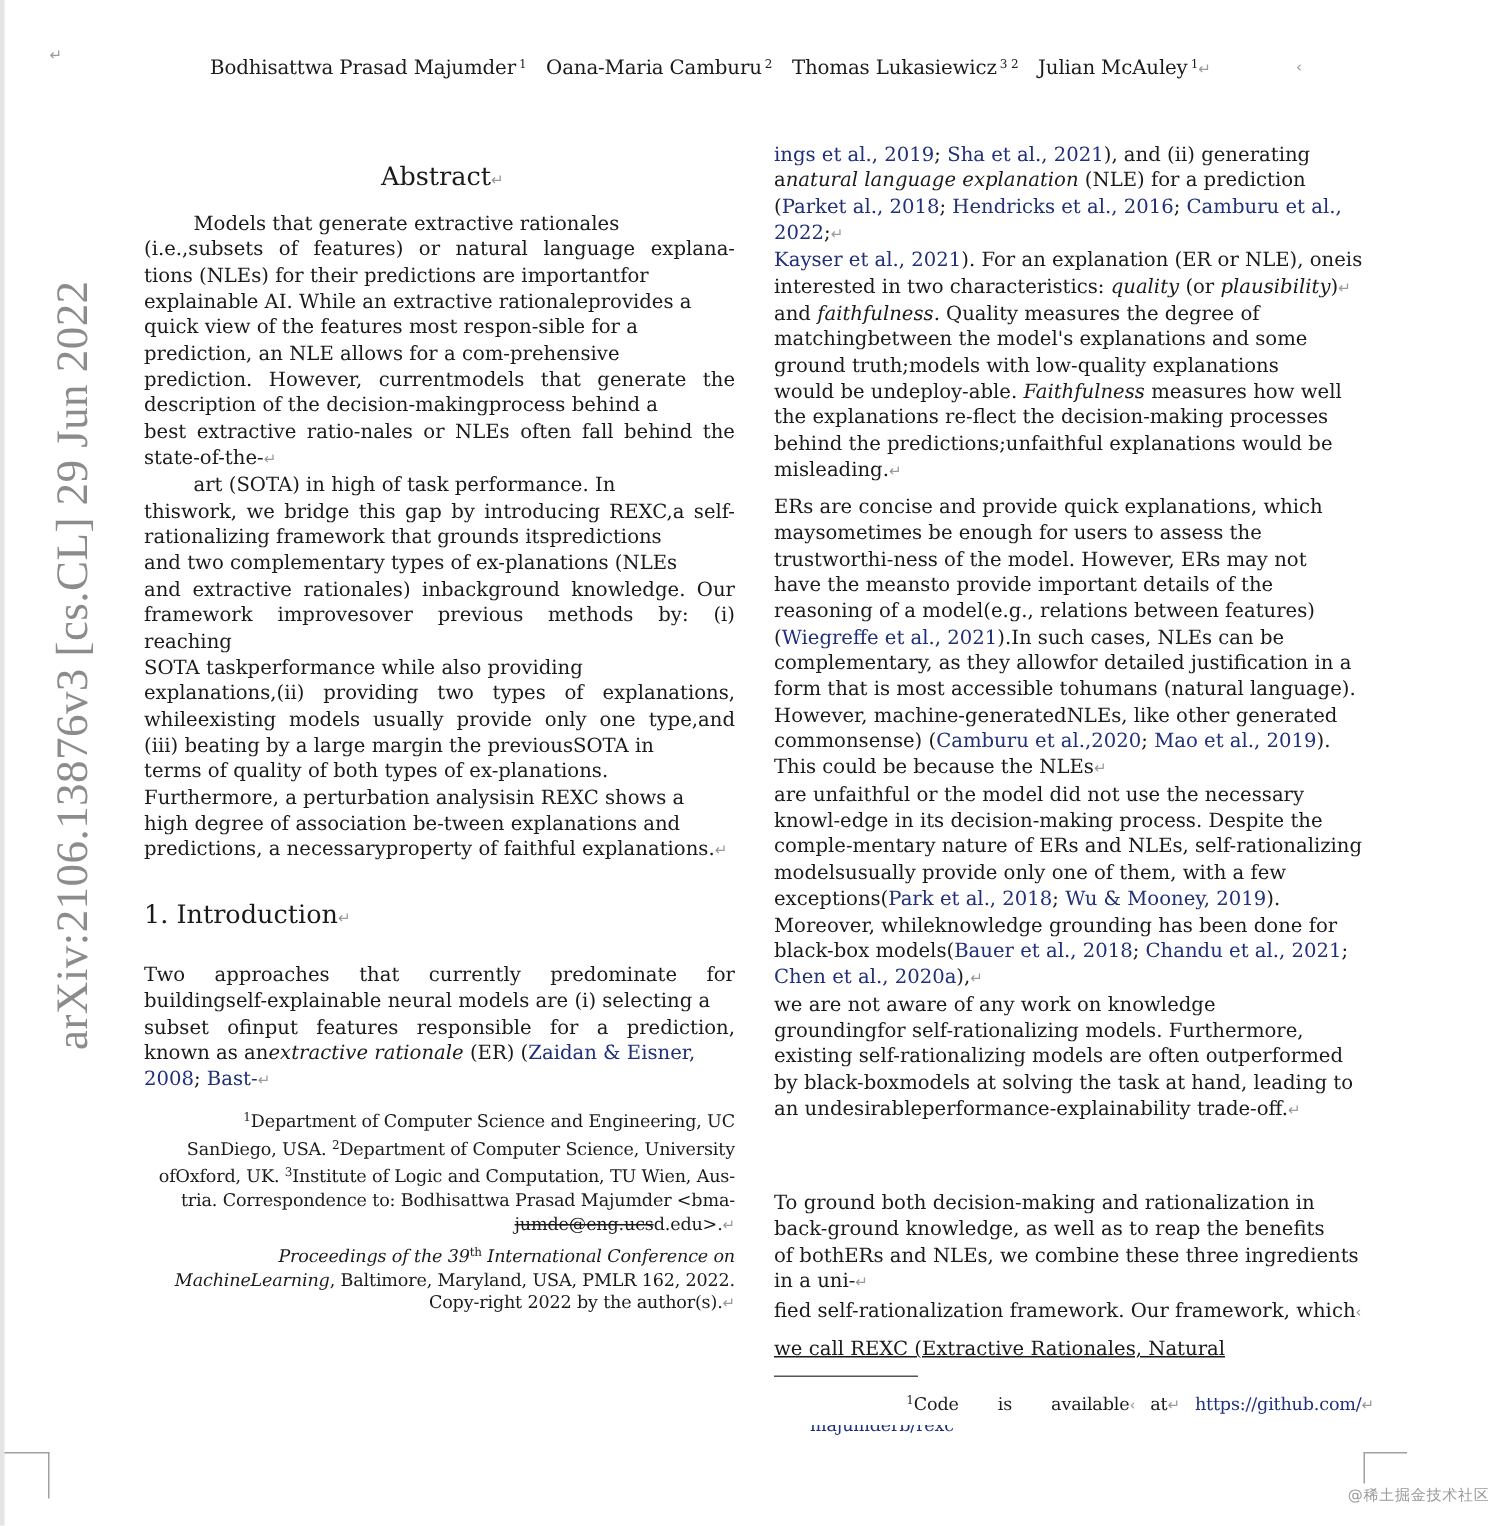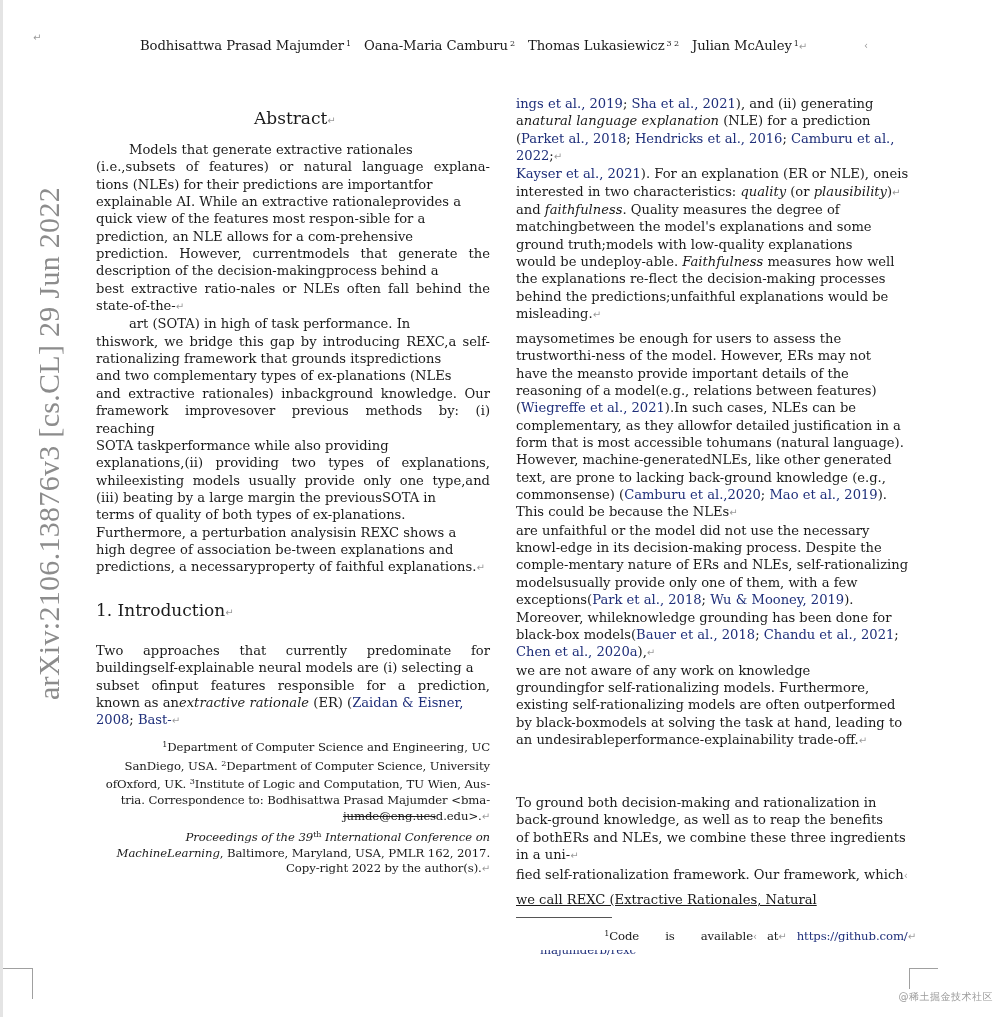--- a/index.html
+++ b/index.html
@@ -97,50 +97,50 @@
 <div class="col col-left footnote" style="top:737px;">
   <span class="line" style="padding-left:20px;"><sup>1</sup><span>Department of Computer Science and Engineering, UC</span></span>
   <span class="line"><span>SanDiego, USA. </span><sup>2</sup><span>Department of Computer Science, University</span></span>
   <span class="line"><span>ofOxford, UK. </span><sup>3</sup><span>Institute of Logic and Computation, TU Wien, Aus-</span></span>
   <span class="line">tria.  Correspondence to:  Bodhisattwa Prasad Majumder &lt;bma-</span>
   <span class="line"><span class="strike">jumde@eng.ucs</span><span>d.edu&gt;.</span><span class="pm">↵</span></span>
 </div>
 
 <div class="col col-left footnote" style="top:827px;">
   <span class="line"><em>Proceedings of the 39</em><sup>th</sup><em> International Conference on</em></span>
-  <span class="line"><em>MachineLearning</em><span>, Baltimore, Maryland, USA, PMLR 162, 2017.</span></span>
+  <span class="line"><em>MachineLearning</em><span>, Baltimore, Maryland, USA, PMLR 162, 2022.</span></span>
   <span class="line"><span>Copy-right 2022 by the author(s).</span><span class="pm">↵</span></span>
 </div>
 
 <div class="col col-right" style="top:95px;">
   <span class="line"><span class="cite">ings et al., 2019</span><span>; </span><span class="cite">Sha et al., 2021</span><span>), and (ii) generating</span></span>
   <span class="line"><span>a</span><em>natural language explanation</em><span> (NLE) for a prediction</span></span>
   <span class="line"><span>(</span><span class="cite">Parket al., 2018</span>; <span class="cite">Hendricks et al., 2016</span>; <span class="cite">Camburu et al.,</span></span>
   <span class="line"><span class="cite">2022</span><span>;</span><span class="pm">↵</span></span>
   <span class="line"><span class="cite">Kayser et al., 2021</span><span>). For an explanation (ER or NLE), oneis</span></span>
   <span class="line"><span>interested in two characteristics: </span><em>quality</em><span> (or </span><em>plausibility</em><span>)</span><span class="pm">↵</span></span>
   <span class="line"><span>and </span><em>faithfulness</em><span>. Quality measures the degree of</span></span>
   <span class="line">matchingbetween the model's explanations and some</span>
   <span class="line">ground truth;models with low-quality explanations</span>
   <span class="line"><span>would be undeploy-able. </span><em>Faithfulness</em><span> measures how well</span></span>
   <span class="line">the explanations re-flect the decision-making processes</span>
   <span class="line">behind the predictions;unfaithful explanations would be</span>
   <span class="line"><span>misleading.</span><span class="pm">↵</span></span>
 </div>
 
 <div class="col col-right" style="top:330px;">
+  <span class="line">ERs are concise and provide quick explanations, which</span>
   <span class="line">maysometimes be enough for users to assess the</span>
   <span class="line">trustworthi-ness of the model. However, ERs may not</span>
   <span class="line">have the meansto provide important details of the</span>
   <span class="line">reasoning of a model(e.g., relations between features)</span>
   <span class="line">(<span class="cite">Wiegreffe et al., 2021</span><span>).In such cases, NLEs can be</span></span>
   <span class="line">complementary, as they allowfor detailed justification in a</span>
   <span class="line">form that is most accessible tohumans (natural language).</span>
   <span class="line">However, machine-generatedNLEs, like other generated</span>
-  <span class="line">text, are prone to lacking back-ground knowledge (e.g.,</span>
   <span class="line"><span>commonsense) (</span><span class="cite">Camburu et al.,2020</span>; <span class="cite">Mao et al., 2019</span><span>).</span></span>
   <span class="line"><span>This could be because the NLEs</span><span class="pm">↵</span></span>
   <span class="line">are unfaithful or the model did not use the necessary</span>
   <span class="line">knowl-edge in its decision-making process.  Despite the</span>
   <span class="line">comple-mentary nature of ERs and NLEs, self-rationalizing</span>
   <span class="line">modelsusually provide only one of them, with a few</span>
   <span class="line"><span>exceptions(</span><span class="cite">Park et al., 2018</span>; <span class="cite">Wu &amp; Mooney, 2019</span><span>).</span></span>
   <span class="line">Moreover, whileknowledge grounding has been done for</span>
   <span class="line"><span>black-box models(</span><span class="cite">Bauer et al., 2018</span>; <span class="cite">Chandu et al., 2021</span><span>;</span></span>
   <span class="line"><span class="cite">Chen et al., 2020a</span><span>),</span><span class="pm">↵</span></span>

